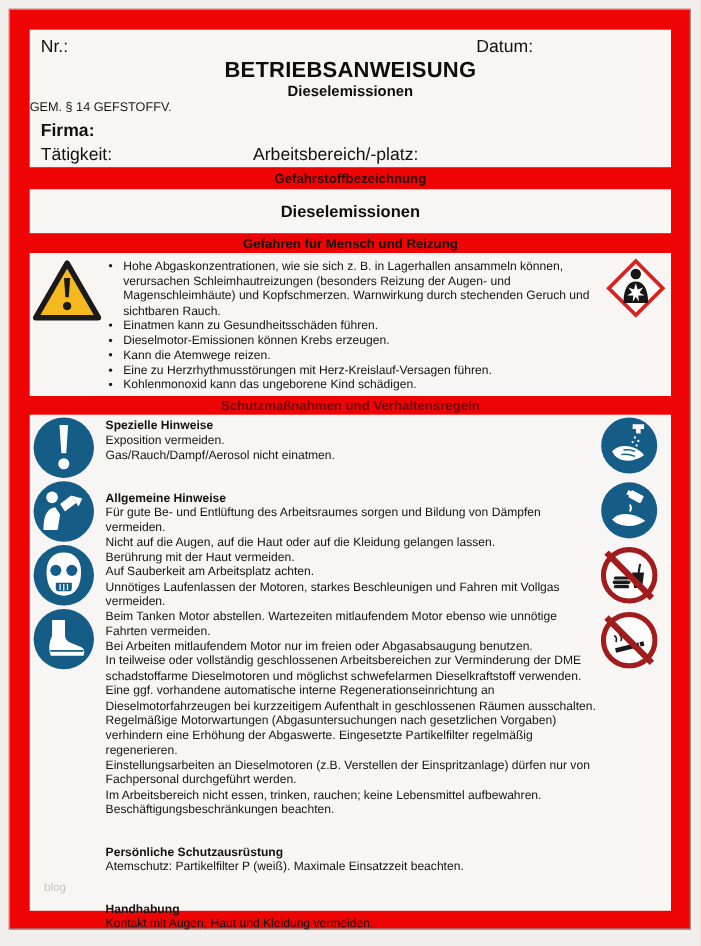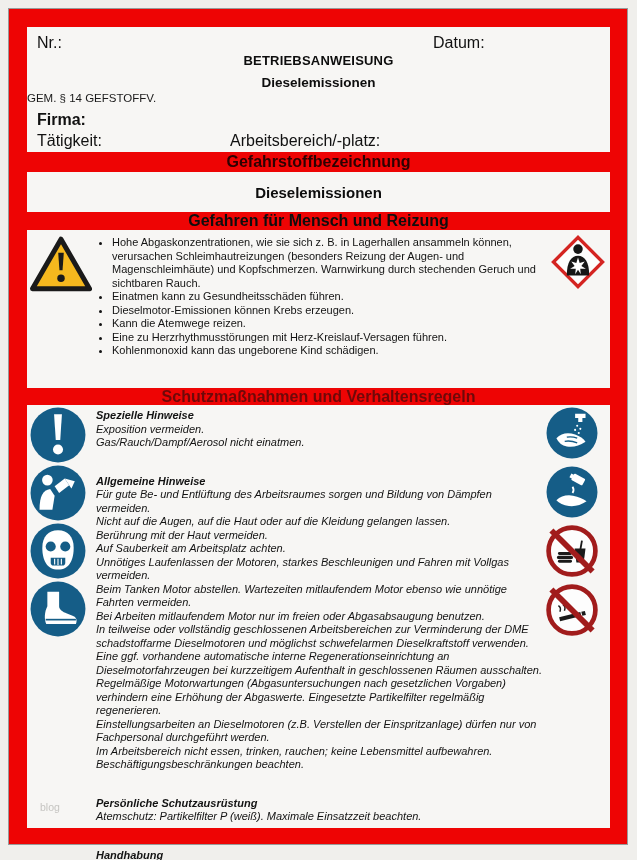--- a/index.html
+++ b/index.html
@@ -7,35 +7,35 @@
   .doc{position:absolute;left:8px;top:8px;width:620px;height:837px;background:#ee0404;border:1px solid #9a9a9a;box-sizing:border-box;
        display:flex;flex-direction:column;padding:18px 17px 16px 18px;}
   .box{background:#f7f6f4;position:relative;}
   .header-box{height:125px;}
   .lbl{position:absolute;font-size:16px;color:#111;}
   .nr{left:10px;top:7px;}
   .datum{left:406px;top:7px;}
   .firma{left:10px;top:84px;font-weight:bold;}
   .taetigkeit{left:10px;top:105px;}
   .arbeitsbereich{left:203px;top:105px;}
-  .title{position:absolute;left:0;right:0;top:26px;text-align:center;font-size:13px;font-weight:bold;color:#0d0d0d;letter-spacing:.2px;}
+  .title{position:absolute;left:0;right:0;top:26px;text-align:center;font-size:20px;font-weight:bold;color:#0d0d0d;letter-spacing:.2px;}
   .subtitle{position:absolute;left:0;right:0;top:48px;text-align:center;font-size:13.5px;font-weight:bold;color:#0d0d0d;}
   .subsub{position:absolute;left:0;right:0;top:65px;font-size:11.5px;color:#1a1a1a;}
-  .band{display:flex;align-items:center;justify-content:center;font-weight:bold;font-size:16px;text-align:right;}
+  .band{display:flex;align-items:center;justify-content:center;font-weight:bold;font-size:12px;text-align:right;}
   .band1{height:20px;color:#2d0202;}
   .band2{height:18px;color:#0e0e0e;}
   .band3{height:17px;color:#6e0909;}
   .name-box{height:40px;display:flex;align-items:center;justify-content:center;}
   .substance{font-size:15px;font-weight:bold;color:#0d0d0d;}
-  .hazards-box{height:158px;}
+  .hazards-box{height:130px;}
   .hazards-box ul{margin:6px 56px 0 68px;padding-left:17px;font-size:11px;line-height:13.5px;color:#131313;}
   .hazards-box li{margin:0;padding:0;}
   .haz-icon-left{position:absolute;left:3px;top:5px;width:62px;height:58px;}
   .haz-icon-right{position:absolute;left:523px;top:4px;width:56px;height:56px;}
-  .measures-box{flex:1;font-style:italic;}
+  .measures-box{flex:1;}
   .icons-col{position:absolute;display:flex;flex-direction:column;}
   .icons-left{left:3px;top:2px;gap:2px;}
   .icons-right{left:519px;top:2px;gap:7px;}
   .icons-left .picto{width:56px;height:56px;}
   .icons-right .picto{width:52px;height:52px;}
   .measures-text{position:absolute;left:69px;top:4px;width:447px;font-size:11px;line-height:13.5px;color:#131313;}
   .block + .block{margin-top:25px;}
   .block-heading{font-weight:bold;}
   .watermark{position:absolute;left:31px;top:792px;font-size:10.5px;color:#c6c5c2;}
   svg{display:block;}

